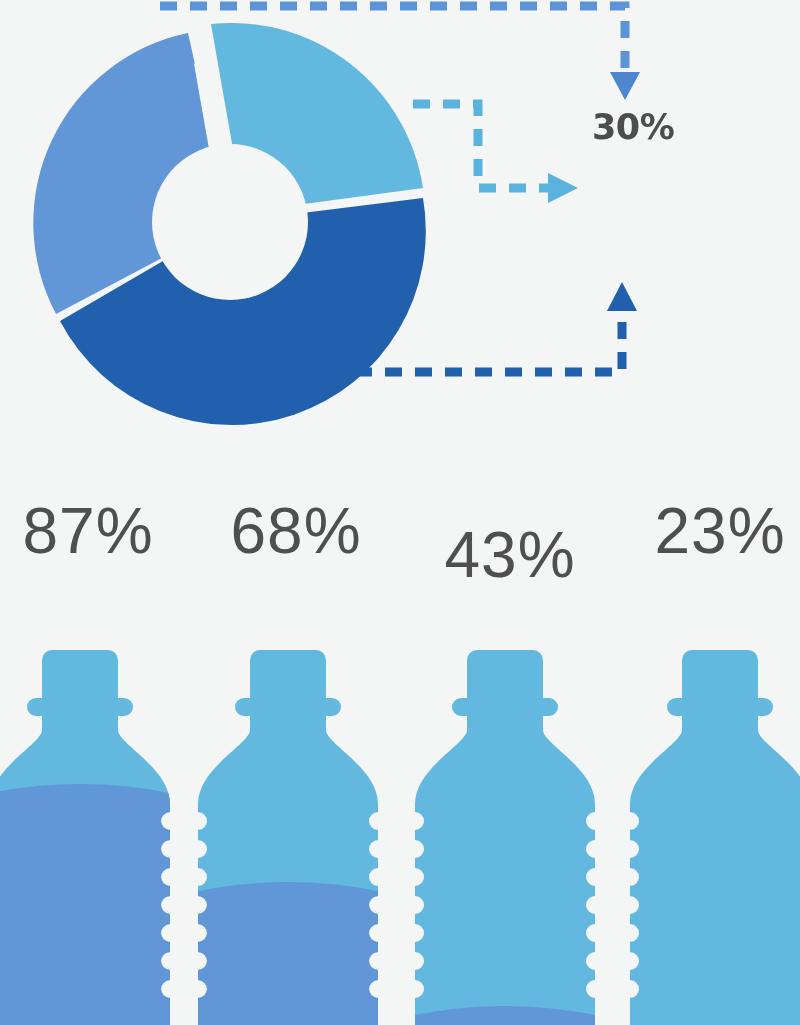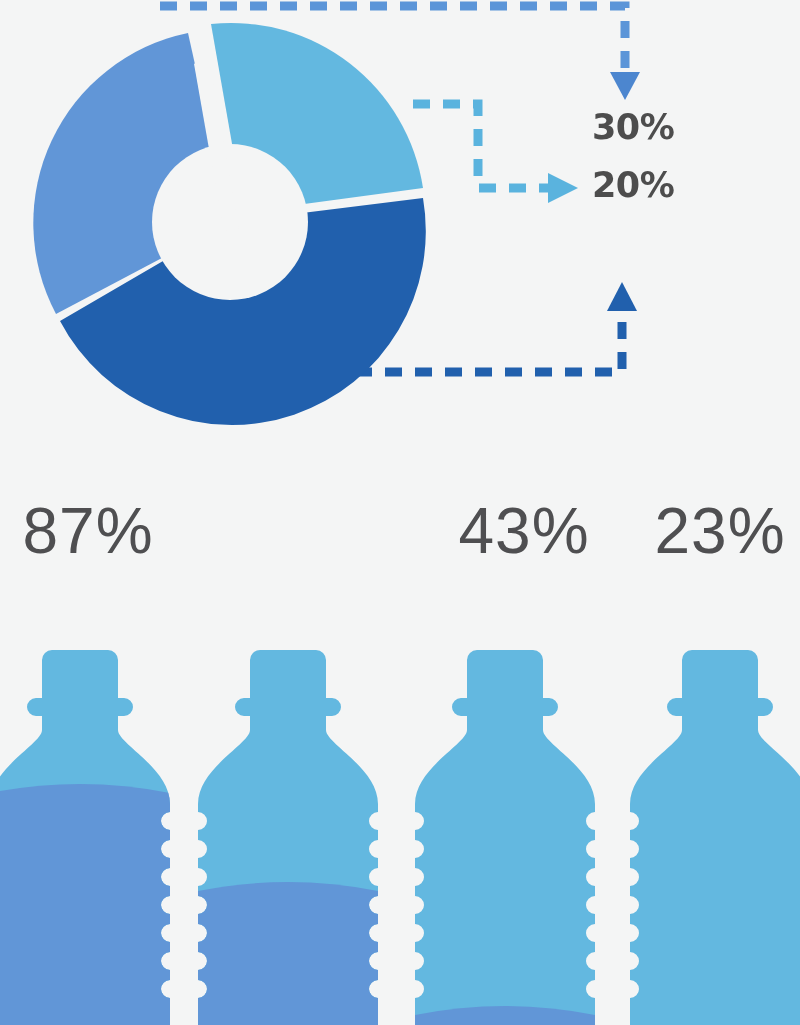--- a/index.html
+++ b/index.html
@@ -69,21 +69,21 @@
     text-align: center;
     font-family: "Liberation Sans", sans-serif;
     font-weight: 300;
     font-size: 64px;
     line-height: 78px;
     color: #4f4f51;
     letter-spacing: 1px;
   }
   .stat-0 { left: -12px; }
   .stat-1 { left: 196px; }
-  .stat-2 { left: 424px; }
+  .stat-2 { left: 410px; margin-top: 24px; }
   .stat-3 { left: 620px; }
 
   
   #bottles {
     position: absolute;
     left: 0;
     top: 640px;
     width: 800px;
     height: 385px;
   }
@@ -143,25 +143,25 @@
       </g>
 
       <circle cx="230" cy="222" r="78" fill="#f4f5f5"></circle>
 
       <rect x="222" y="60" width="16" height="170" fill="#f4f5f5" transform="rotate(-10 230 222)"></rect>
     </svg>
   </div>
 
   <div id="legend">
     <div class="legend-row">30%</div>
-    <div class="legend-row">20%</div>
   </div>
 
   <div id="stats">
     <div class="stat stat-0">87%</div>
+    <div class="stat stat-1">68%</div>
     <div class="stat stat-2">43%</div>
     <div class="stat stat-3">23%</div>
   </div>
 
   <div id="bottles">
 
     <div class="bottle bottle-0">
       <svg width="200" height="385" viewBox="0 0 200 385">
         <defs>
           <clipPath id="clip-b0">

